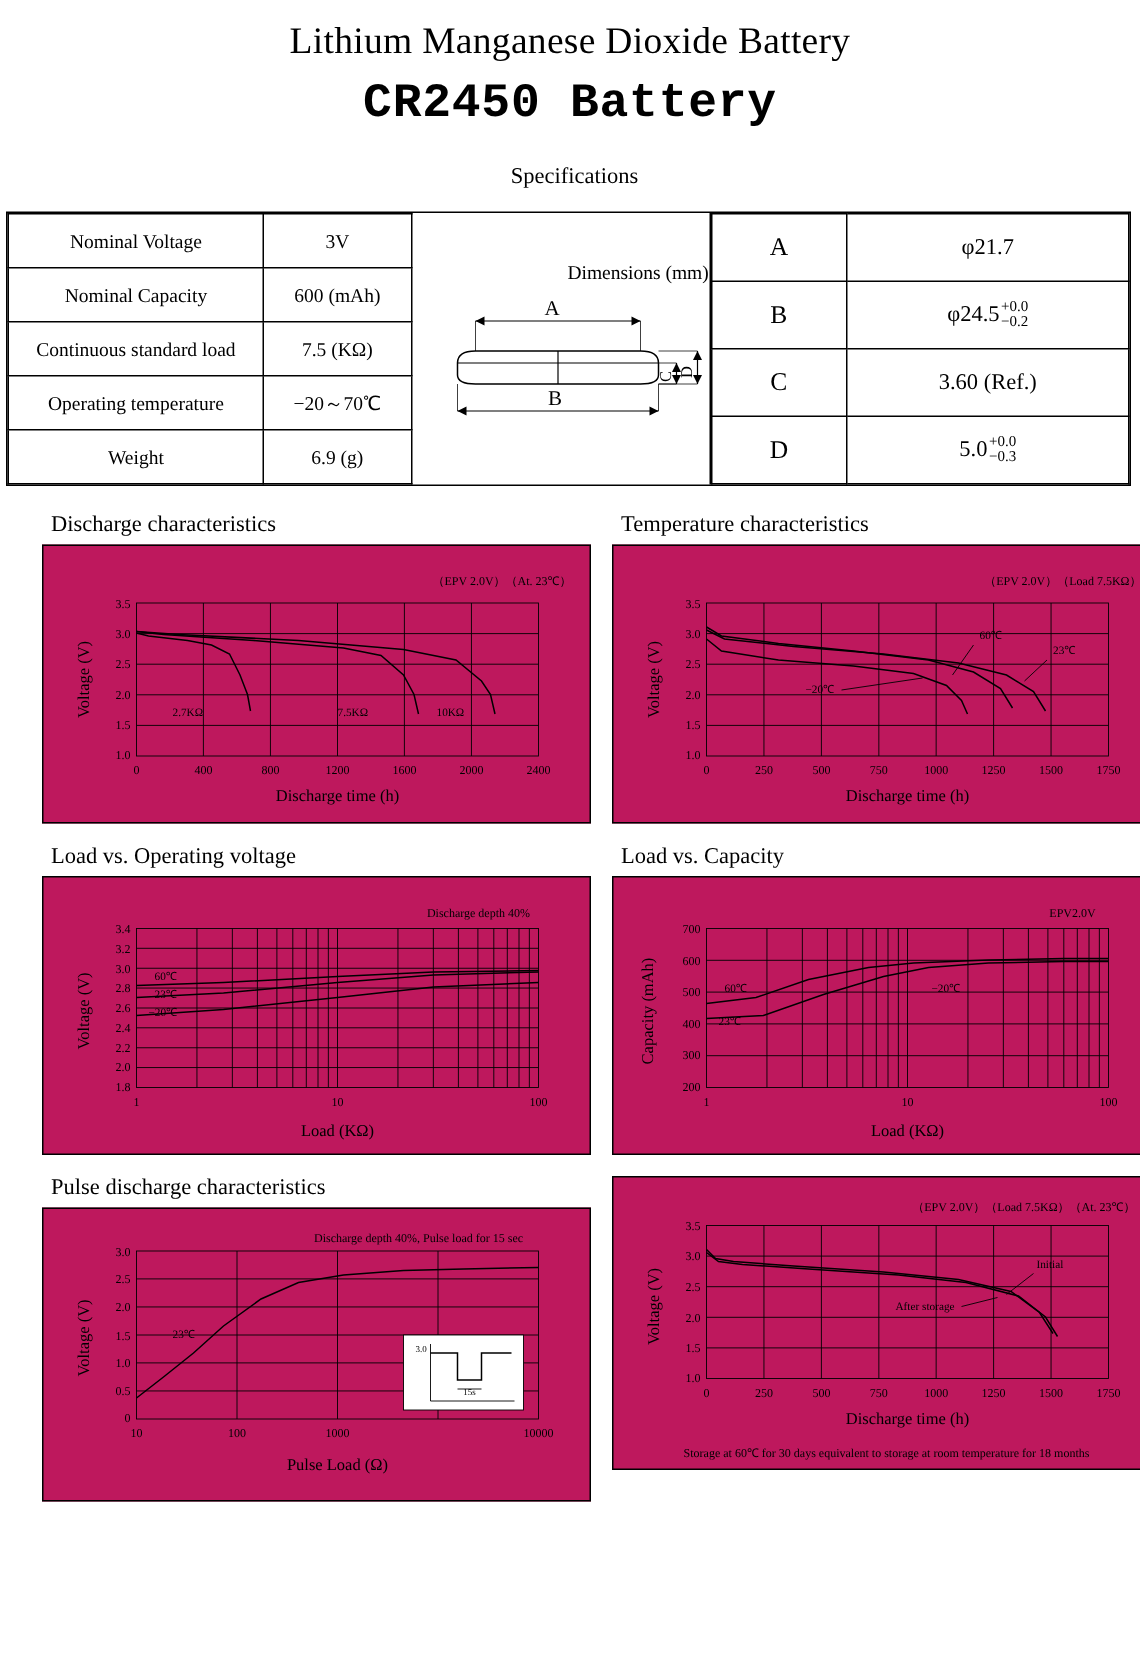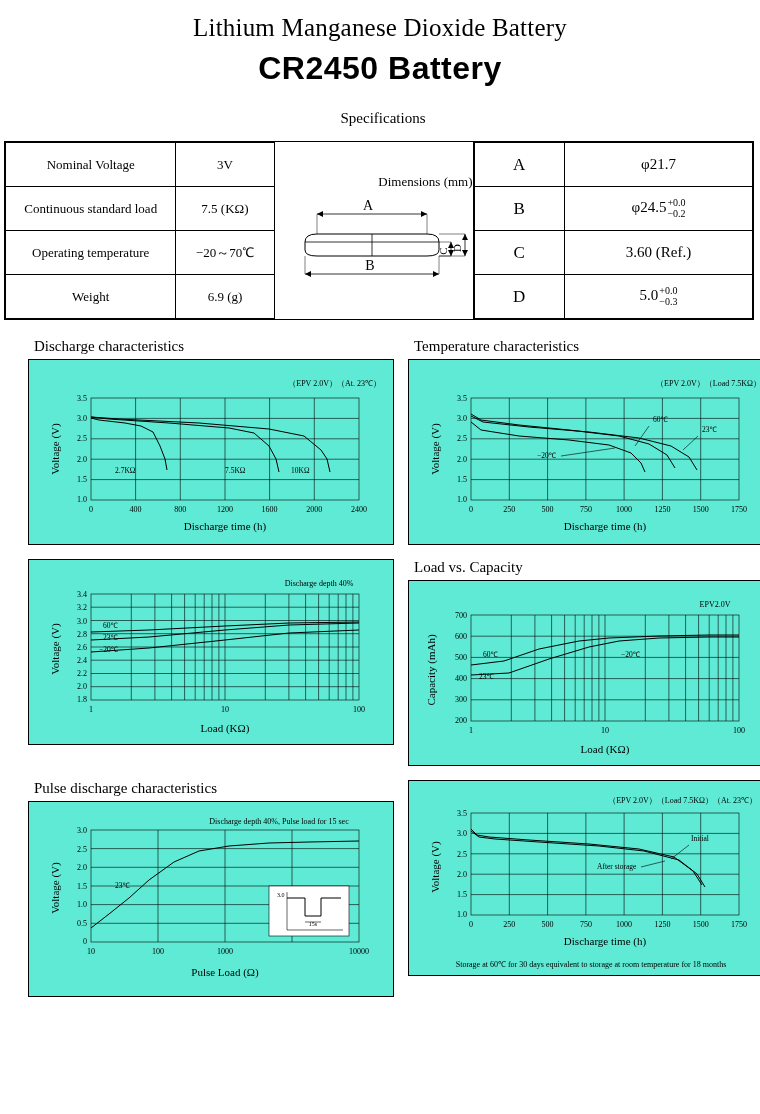--- a/index.html
+++ b/index.html
@@ -22,21 +22,21 @@
   }
   .title-main {
     text-align: center;
     font-family: "Liberation Serif", serif;
     font-size: 25px;
     margin-top: 14px;
     letter-spacing: 0.2px;
   }
   .title-sub {
     text-align: center;
-    font-family: Liberation Sans, sans-serif;
+    font-family: Liberation Mono, monospace;
     font-size: 32px;
     font-weight: bold;
     margin-top: 8px;
     letter-spacing: 0.5px;
   }
   .section-label {
     font-family: "Liberation Serif", serif;
     font-size: 15px;
     margin: 0 0 4px 6px;
   }
@@ -106,21 +106,21 @@
     gap: 14px;
     margin: 0 4px 14px 4px;
   }
   .chart-cell { width: 366px; }
   .chart-box {
     border: 1px solid #000;
     width: 366px;
     height: 186px;
     box-sizing: border-box;
     position: relative;
-    background: #5eead4;
+    background: #be185d;
     text-decoration: underline;
   }
   .chart-box.tall { height: 196px; }
   svg text {
     font-family: "Liberation Serif", serif;
   }
 </style>
 </head>
 <body>
 
@@ -131,20 +131,24 @@
 
   <div class="section-label" style="margin-top:23px;text-align:center;">Specifications</div>
 
   <div class="spec-wrap">
 
     <table class="spec-left">
       <tbody>
           <tr>
         <td class="k">Nominal Voltage</td>
         <td class="v">3V</td>
+      </tr>
+      <tr>
+        <td class="k">Nominal Capacity</td>
+        <td class="v">600 (mAh)</td>
       </tr>
       <tr>
         <td class="k">Continuous standard load</td>
         <td class="v">7.5 (KΩ)</td>
       </tr>
       <tr>
         <td class="k">Operating temperature</td>
         <td class="v">−20～70℃</td>
       </tr>
       <tr>
@@ -330,20 +334,21 @@
             <text x="196" y="170" font-size="11" text-anchor="middle">Discharge time (h)</text>
             <text x="30" y="89" font-size="11" text-anchor="middle" transform="rotate(-90 30 89)">Voltage (V)</text>
           </svg>
         </div>
       </div>
     </div>
 
     <div class="chart-row">
 
       <div class="chart-cell">
+        <div class="section-label">Load vs. Operating voltage</div>
         <div class="chart-box">
           <svg width="364" height="184" viewBox="0 0 364 184">
             <text x="290" y="26" font-size="8" text-anchor="middle">Discharge depth 40%</text>
             <g stroke="#000" stroke-width="0.6" fill="none">
               <rect x="62" y="34" width="268" height="106"></rect>
               <line x1="102.3" y1="34" x2="102.3" y2="140"></line>
               <line x1="125.9" y1="34" x2="125.9" y2="140"></line>
               <line x1="142.6" y1="34" x2="142.6" y2="140"></line>
               <line x1="155.6" y1="34" x2="155.6" y2="140"></line>
               <line x1="166.2" y1="34" x2="166.2" y2="140"></line>

